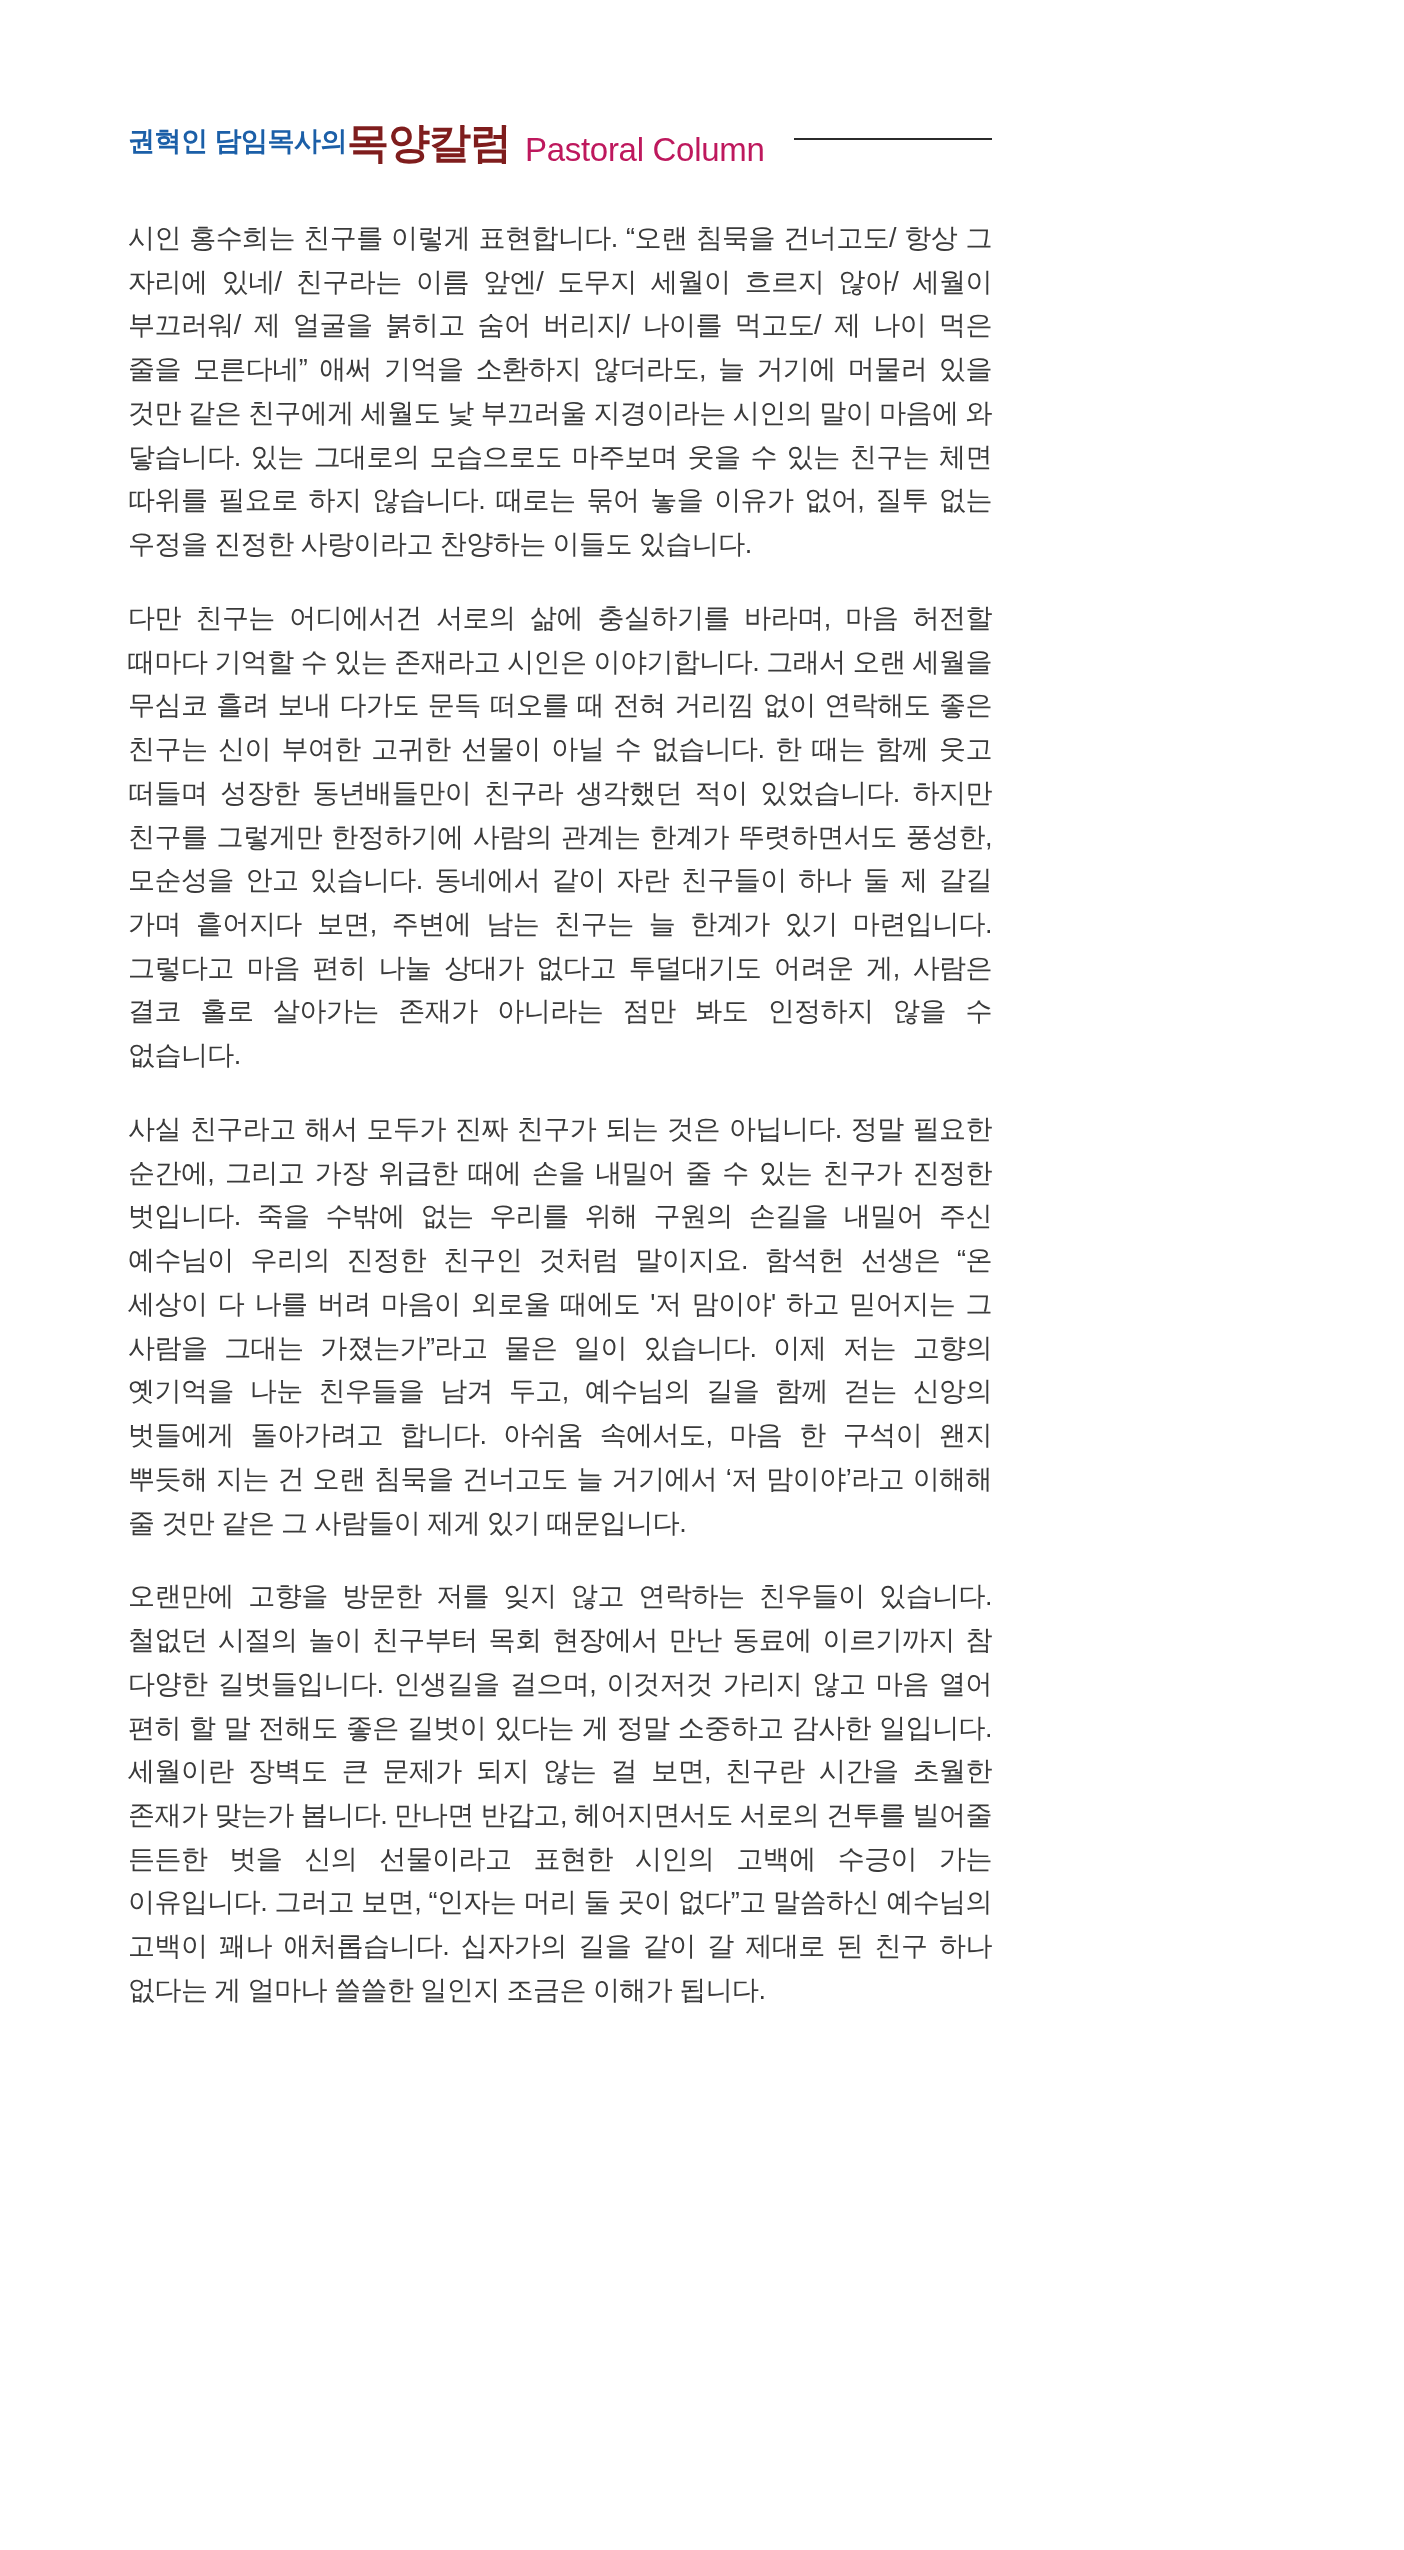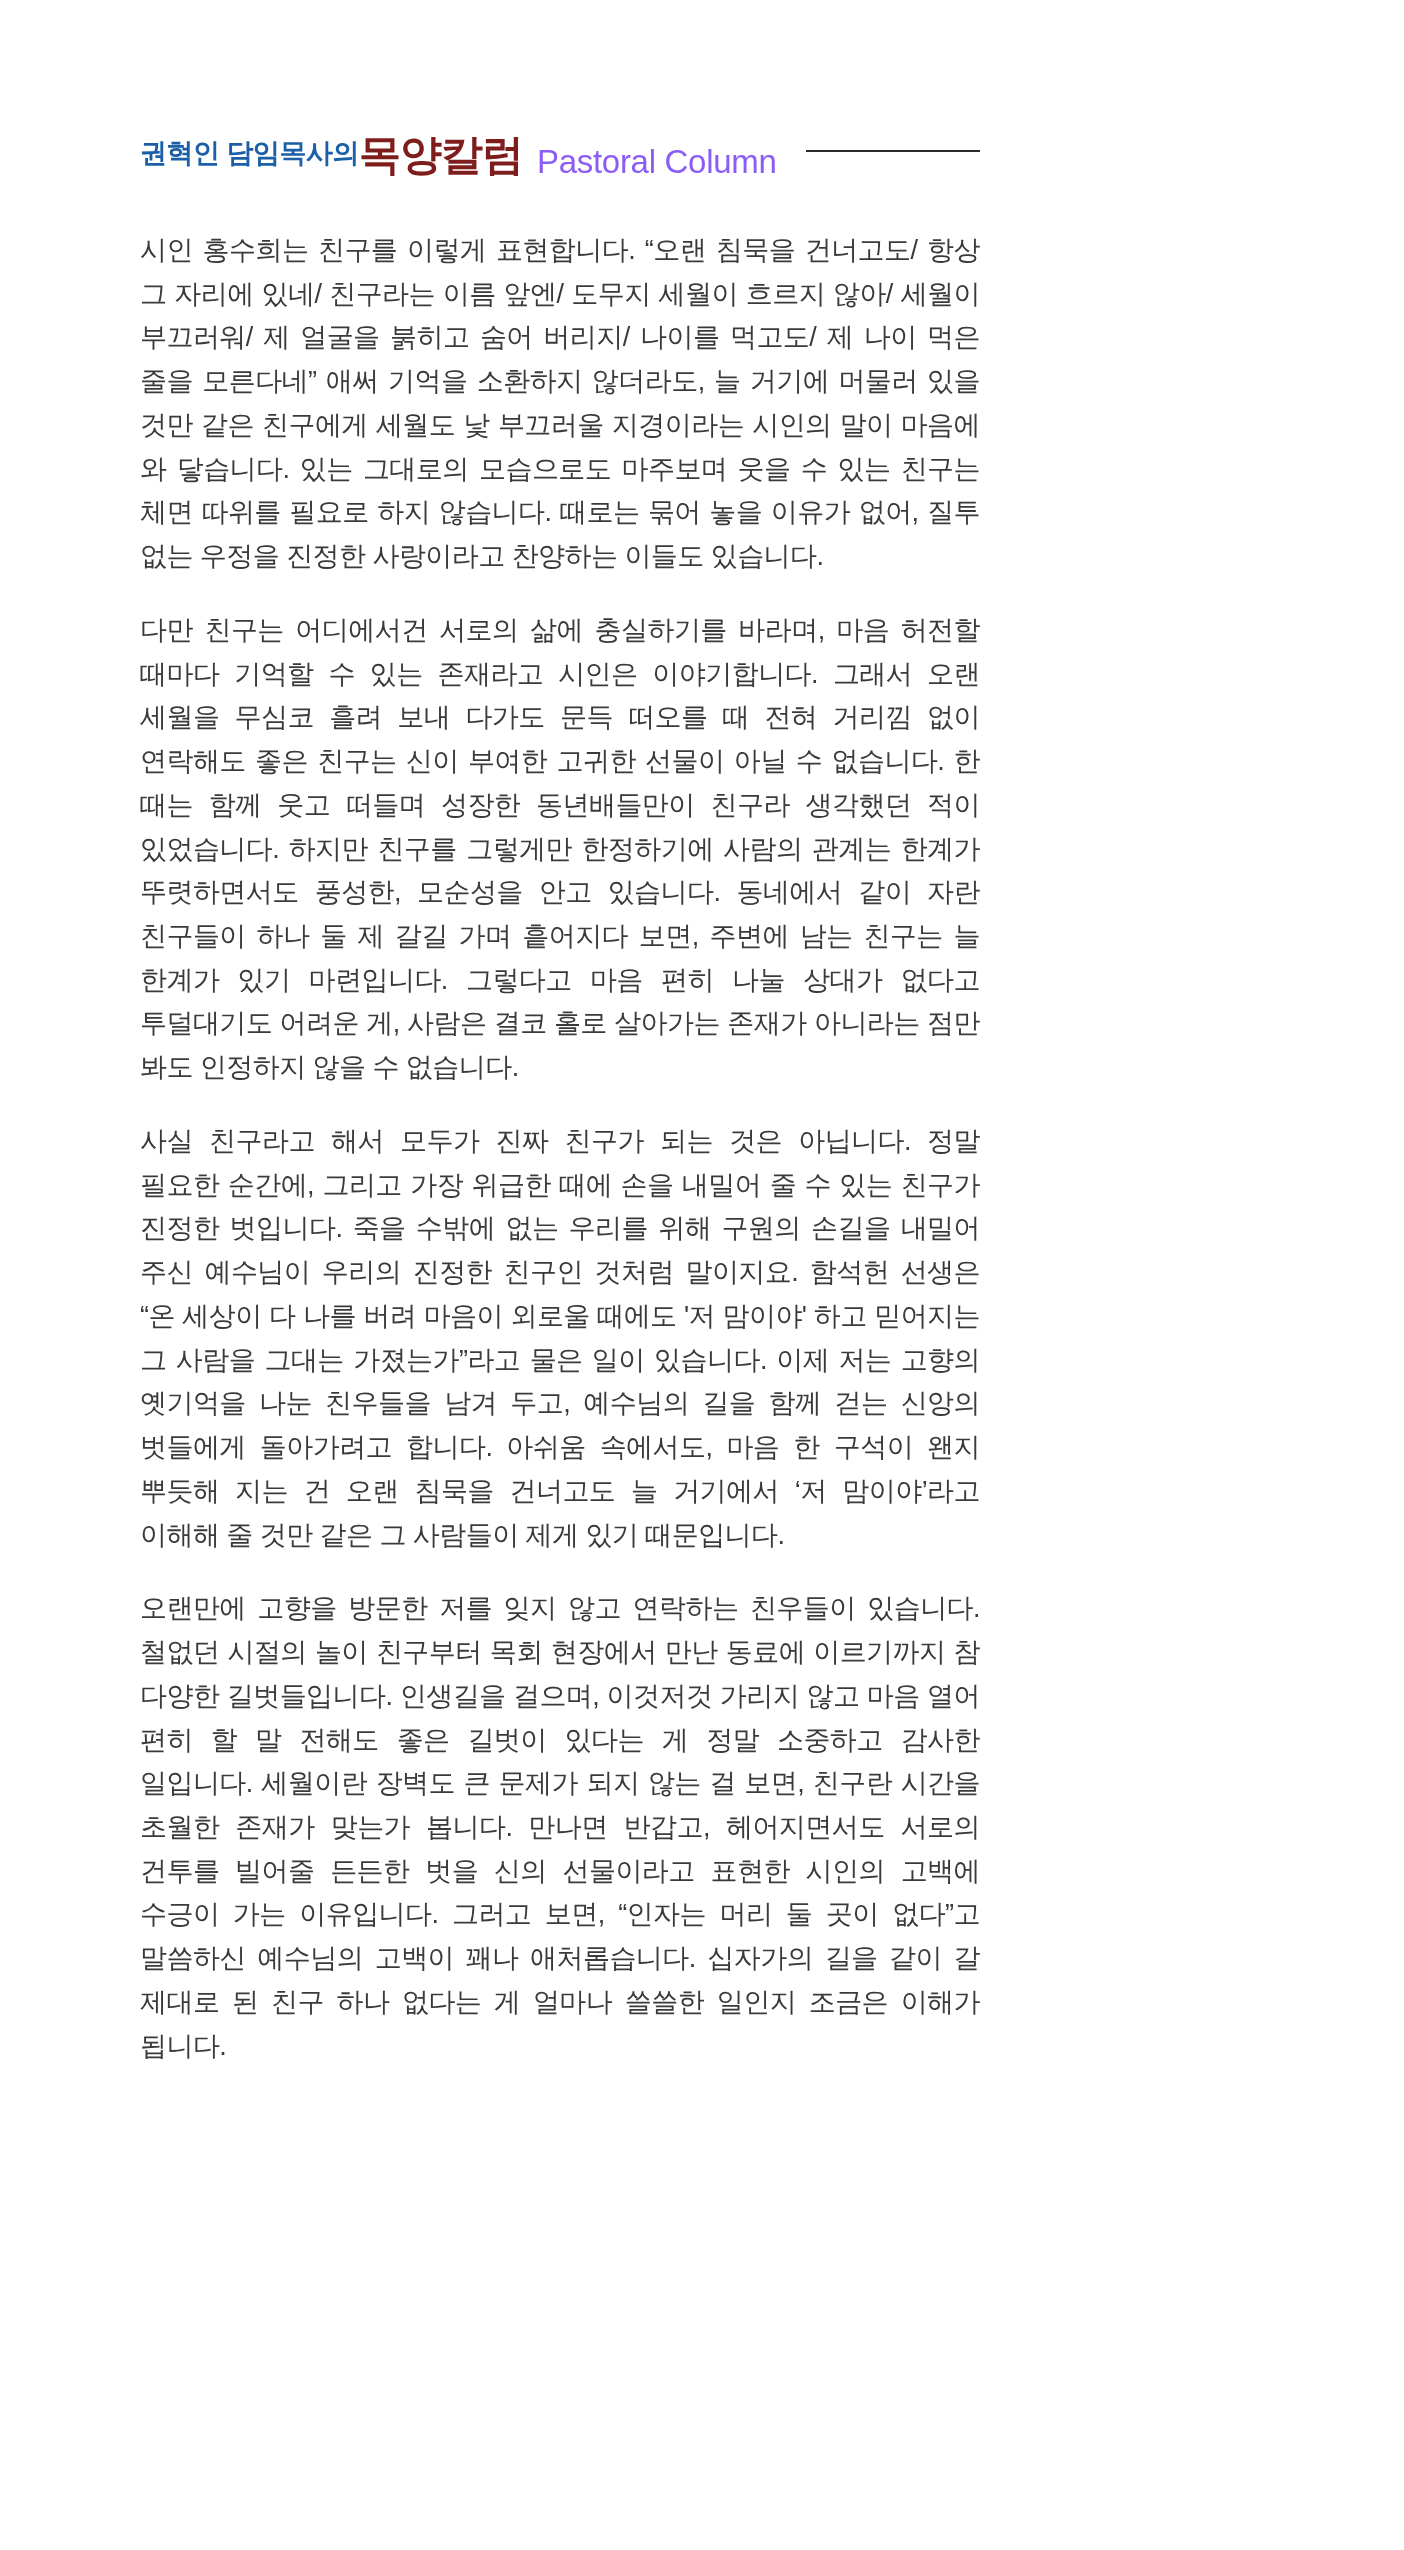--- a/index.html
+++ b/index.html
@@ -12,21 +12,21 @@
     min-height: 2550px;
     font-family: "Liberation Sans", sans-serif;
     color: #333333;
     -webkit-font-smoothing: antialiased;
   }
   .page {
     position: relative;
     width: 1120px;
     min-height: 2550px;
     box-sizing: border-box;
-    padding: 12px;
+    padding: 0;
   }
 
   
   .header {
     display: flex;
     align-items: center;
     padding: 118px 0 0 128px;
     gap: 0;
   }
   .header-pastor {
@@ -43,21 +43,21 @@
     font-weight: bold;
     color: #7f1d1d;
     letter-spacing: -1px;
     white-space: nowrap;
     line-height: 1;
     padding-bottom: 2px;
   }
   .header-title-en {
     font-size: 33px;
     font-weight: normal;
-    color: #8b5cf6;
+    color: #be185d;
     letter-spacing: -0.3px;
     white-space: nowrap;
     line-height: 1;
     margin-left: 14px;
     padding-bottom: 3px;
     margin-top: 15px;
   }
   .header-rule {
     flex: 1;
     height: 2px;

